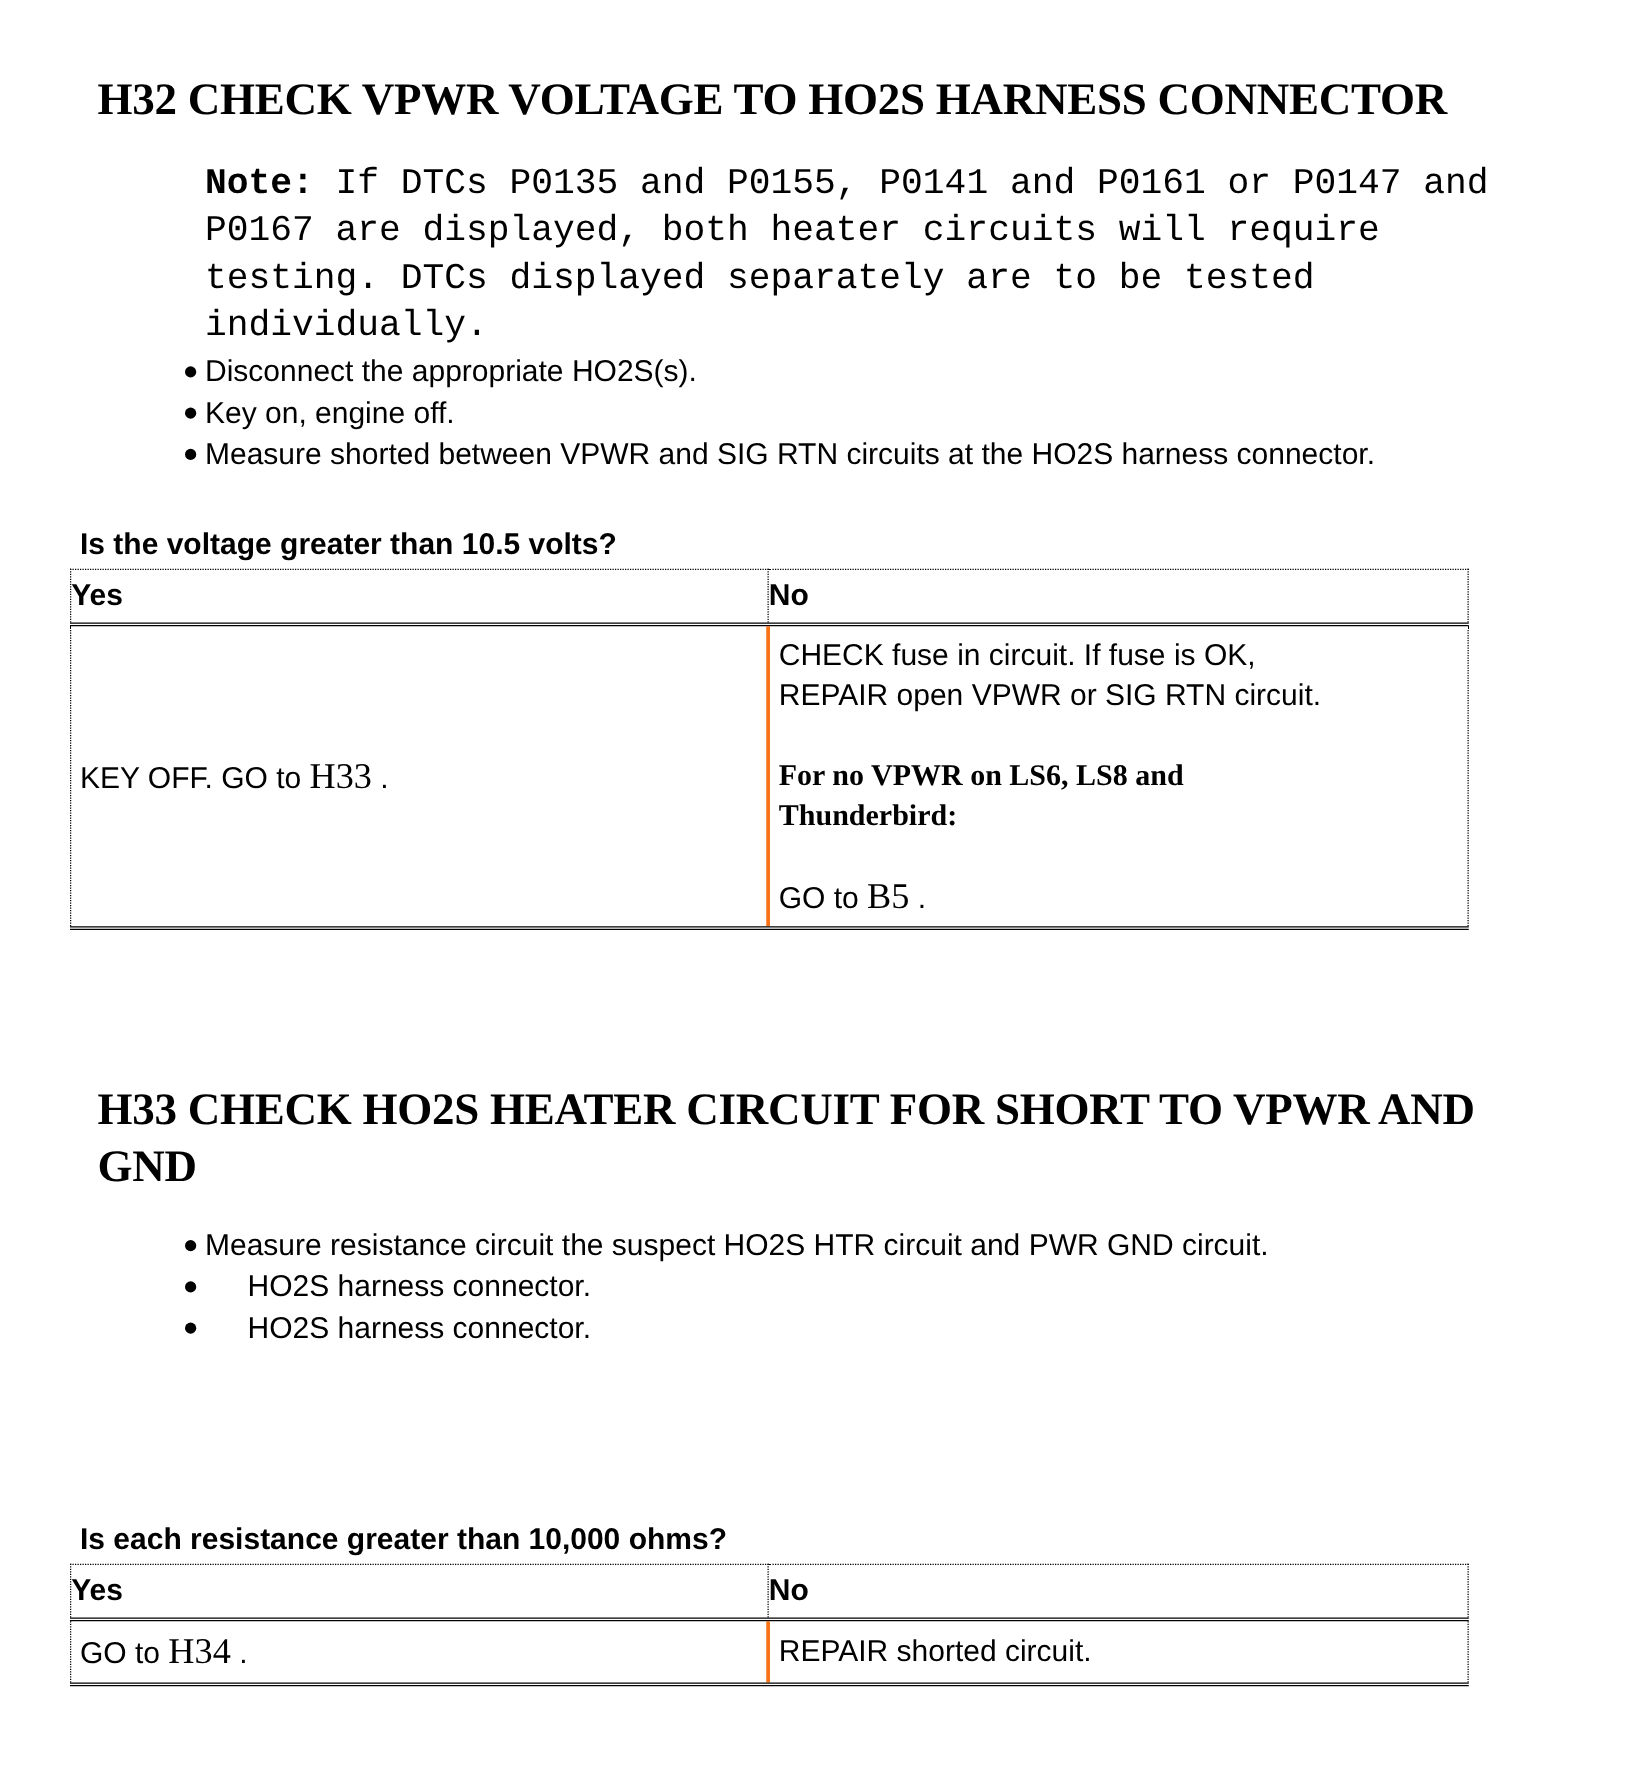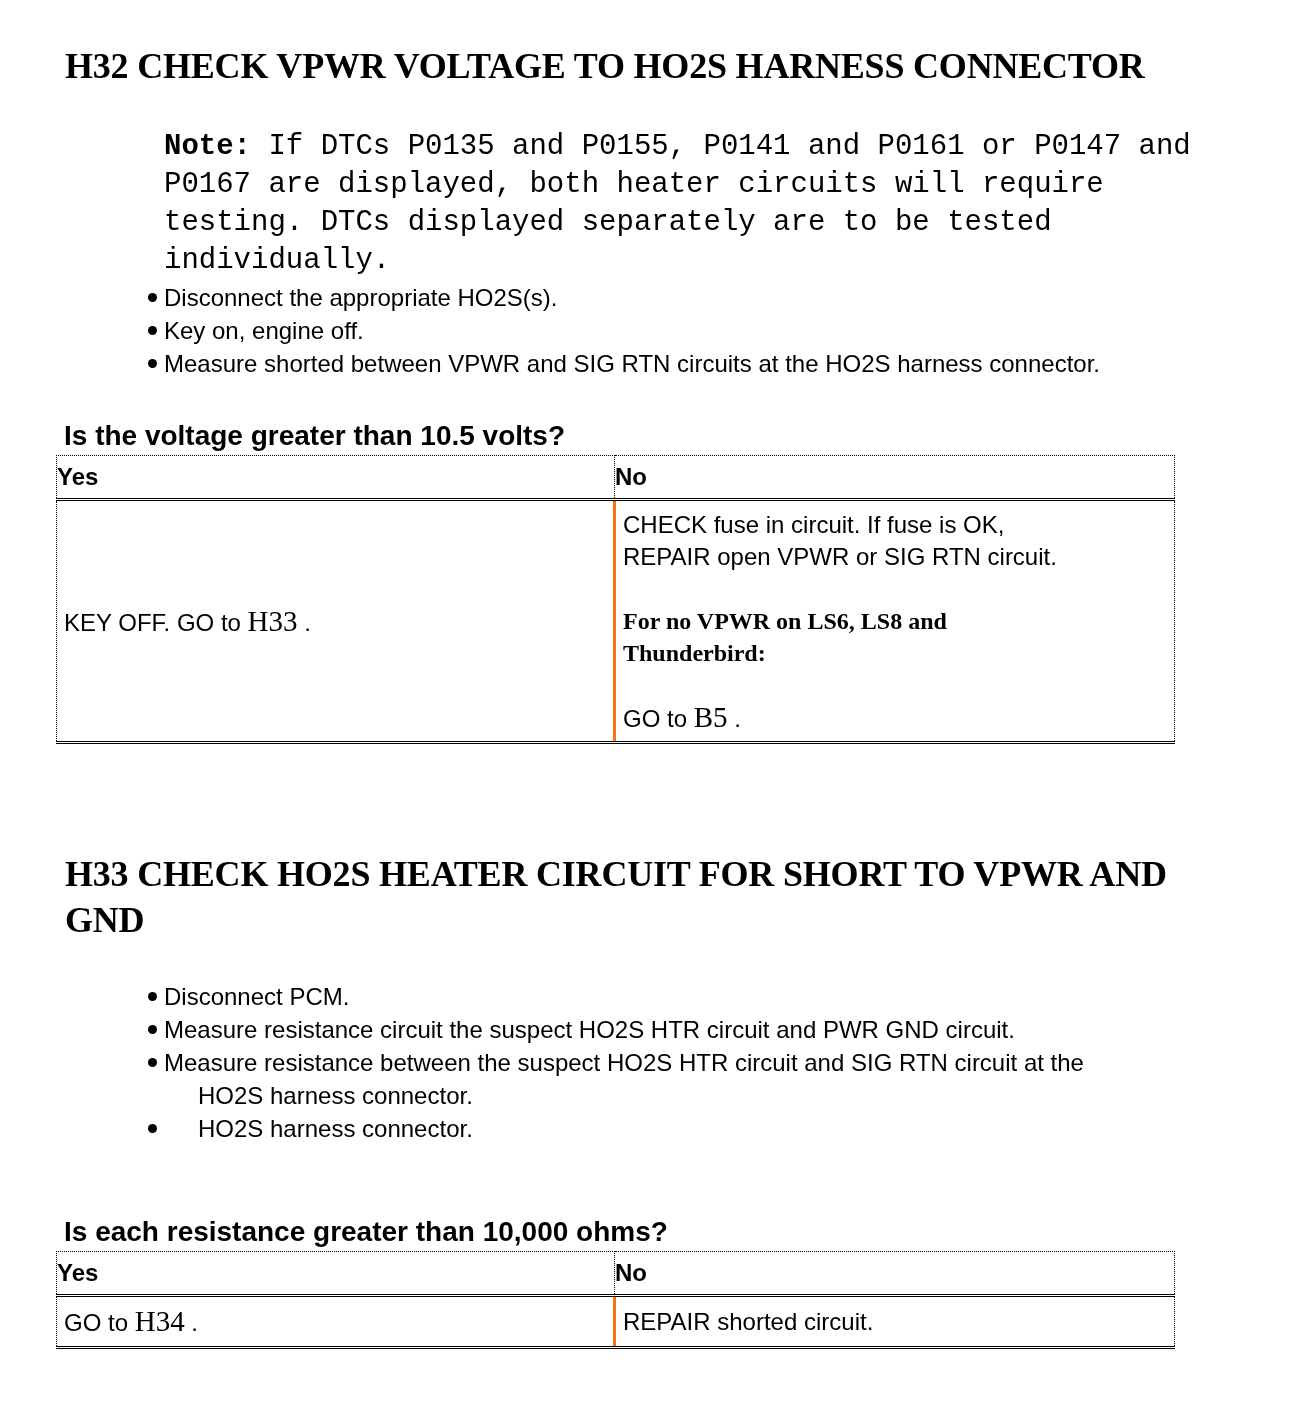--- a/index.html
+++ b/index.html
@@ -1,34 +1,34 @@
 <!DOCTYPE html>
 <html><head>
   <meta charset="utf-8">
   <style>
     html, body { margin: 0; padding: 0; background: #ffffff; }
     body { width: 1312px; height: 1424px; position: relative; color: #000; overflow: hidden; }
     .serif { font-family: "Liberation Serif", "DejaVu Serif", serif; }
     .sans { font-family: "Liberation Sans", "DejaVu Sans", sans-serif; }
 
-    .step-title { position: absolute; left: 64px; margin: 1px; font-weight: bold; font-size: 36px; line-height: 46px; letter-spacing: -0.2px; }
+    .step-title { position: absolute; left: 64px; margin: 14px; font-weight: bold; font-size: 36px; line-height: 46px; letter-spacing: -0.2px; }
     #h32-title { top: 42px; }
     #h33-title { top: 850px; width: 1180px; }
 
     .note { position: absolute; left: 164px; top: 128px; width: 1090px; font-size: 29px; line-height: 38px; font-family: Liberation Mono, monospace; }
     .note b { font-weight: bold; }
 
     .bullets { position: absolute; left: 146px; margin: 0; padding: 0; list-style: none; font-size: 24px; line-height: 33px; }
     .bullets li { position: relative; padding-left: 18px; }
     .bullets li .bullet { position: absolute; left: 2px; top: 12px; width: 9px; height: 9px; border-radius: 50%; background: #000; }
     .bullets li .wrap { display: block; padding-left: 34px; }
     #h32-bullets { top: 281px; }
     #h33-bullets { top: 980px; }
 
-    .question { position: absolute; left: 64px; font-weight: bold; font-size: 28px; line-height: 28px; }
+    .question { position: absolute; left: 64px; font-weight: bold; font-size: 24px; line-height: 28px; }
     #h32-question { top: 422px; }
     #h33-question { top: 1218px; }
 
     table.yn { position: absolute; left: 56px; width: 1119px; border-collapse: collapse; table-layout: fixed; font-size: 24px; }
     table.yn td, table.yn th { border: 1px dotted #000; vertical-align: middle; padding: 4px 7px; }
     table.yn th { font-weight: bold; text-align: left; height: 42px; padding: 0; border-bottom: 3px double #000; }
     table.yn col.c1 { width: 558px; }
     #h32-table { top: 455px; }
     #h33-table { top: 1251px; }
     table.yn tr.body td { border-bottom: 3px double #000; }
@@ -78,23 +78,22 @@
       <span class="cell-gap"></span>
       <span class="cell-line"><span>GO to </span><a class="ref">B5</a><span> .</span></span>
     </td>
   </tr>
 </tbody>
   </table>
 
 <h1 id="h33-title" class="step-title serif">H33 CHECK HO2S HEATER CIRCUIT FOR SHORT TO VPWR AND GND</h1>
 
 <ul id="h33-bullets" class="bullets sans">
-  <li><span class="bullet"></span><span>Disconnect PCM.</span></li>
   <li><span class="bullet"></span><span>Measure resistance circuit the suspect HO2S HTR circuit and PWR GND circuit.</span></li>
-  <li><span class="bullet"></span><span>Measure resistance between the suspect HO2S HTR circuit and SIG RTN circuit at the</span><span class="wrap">HO2S harness connector.</span></li>
+  <li><span class="bullet"></span><span class="wrap">HO2S harness connector.</span></li>
   <li><span class="bullet"></span><span class="wrap">HO2S harness connector.</span></li>
 </ul>
 
 <div id="h33-question" class="question sans">Is each resistance greater than 10,000 ohms?</div>
 
 <table id="h33-table" class="yn sans">
   <colgroup>
       <col class="c1">
       <col>
     </colgroup>

